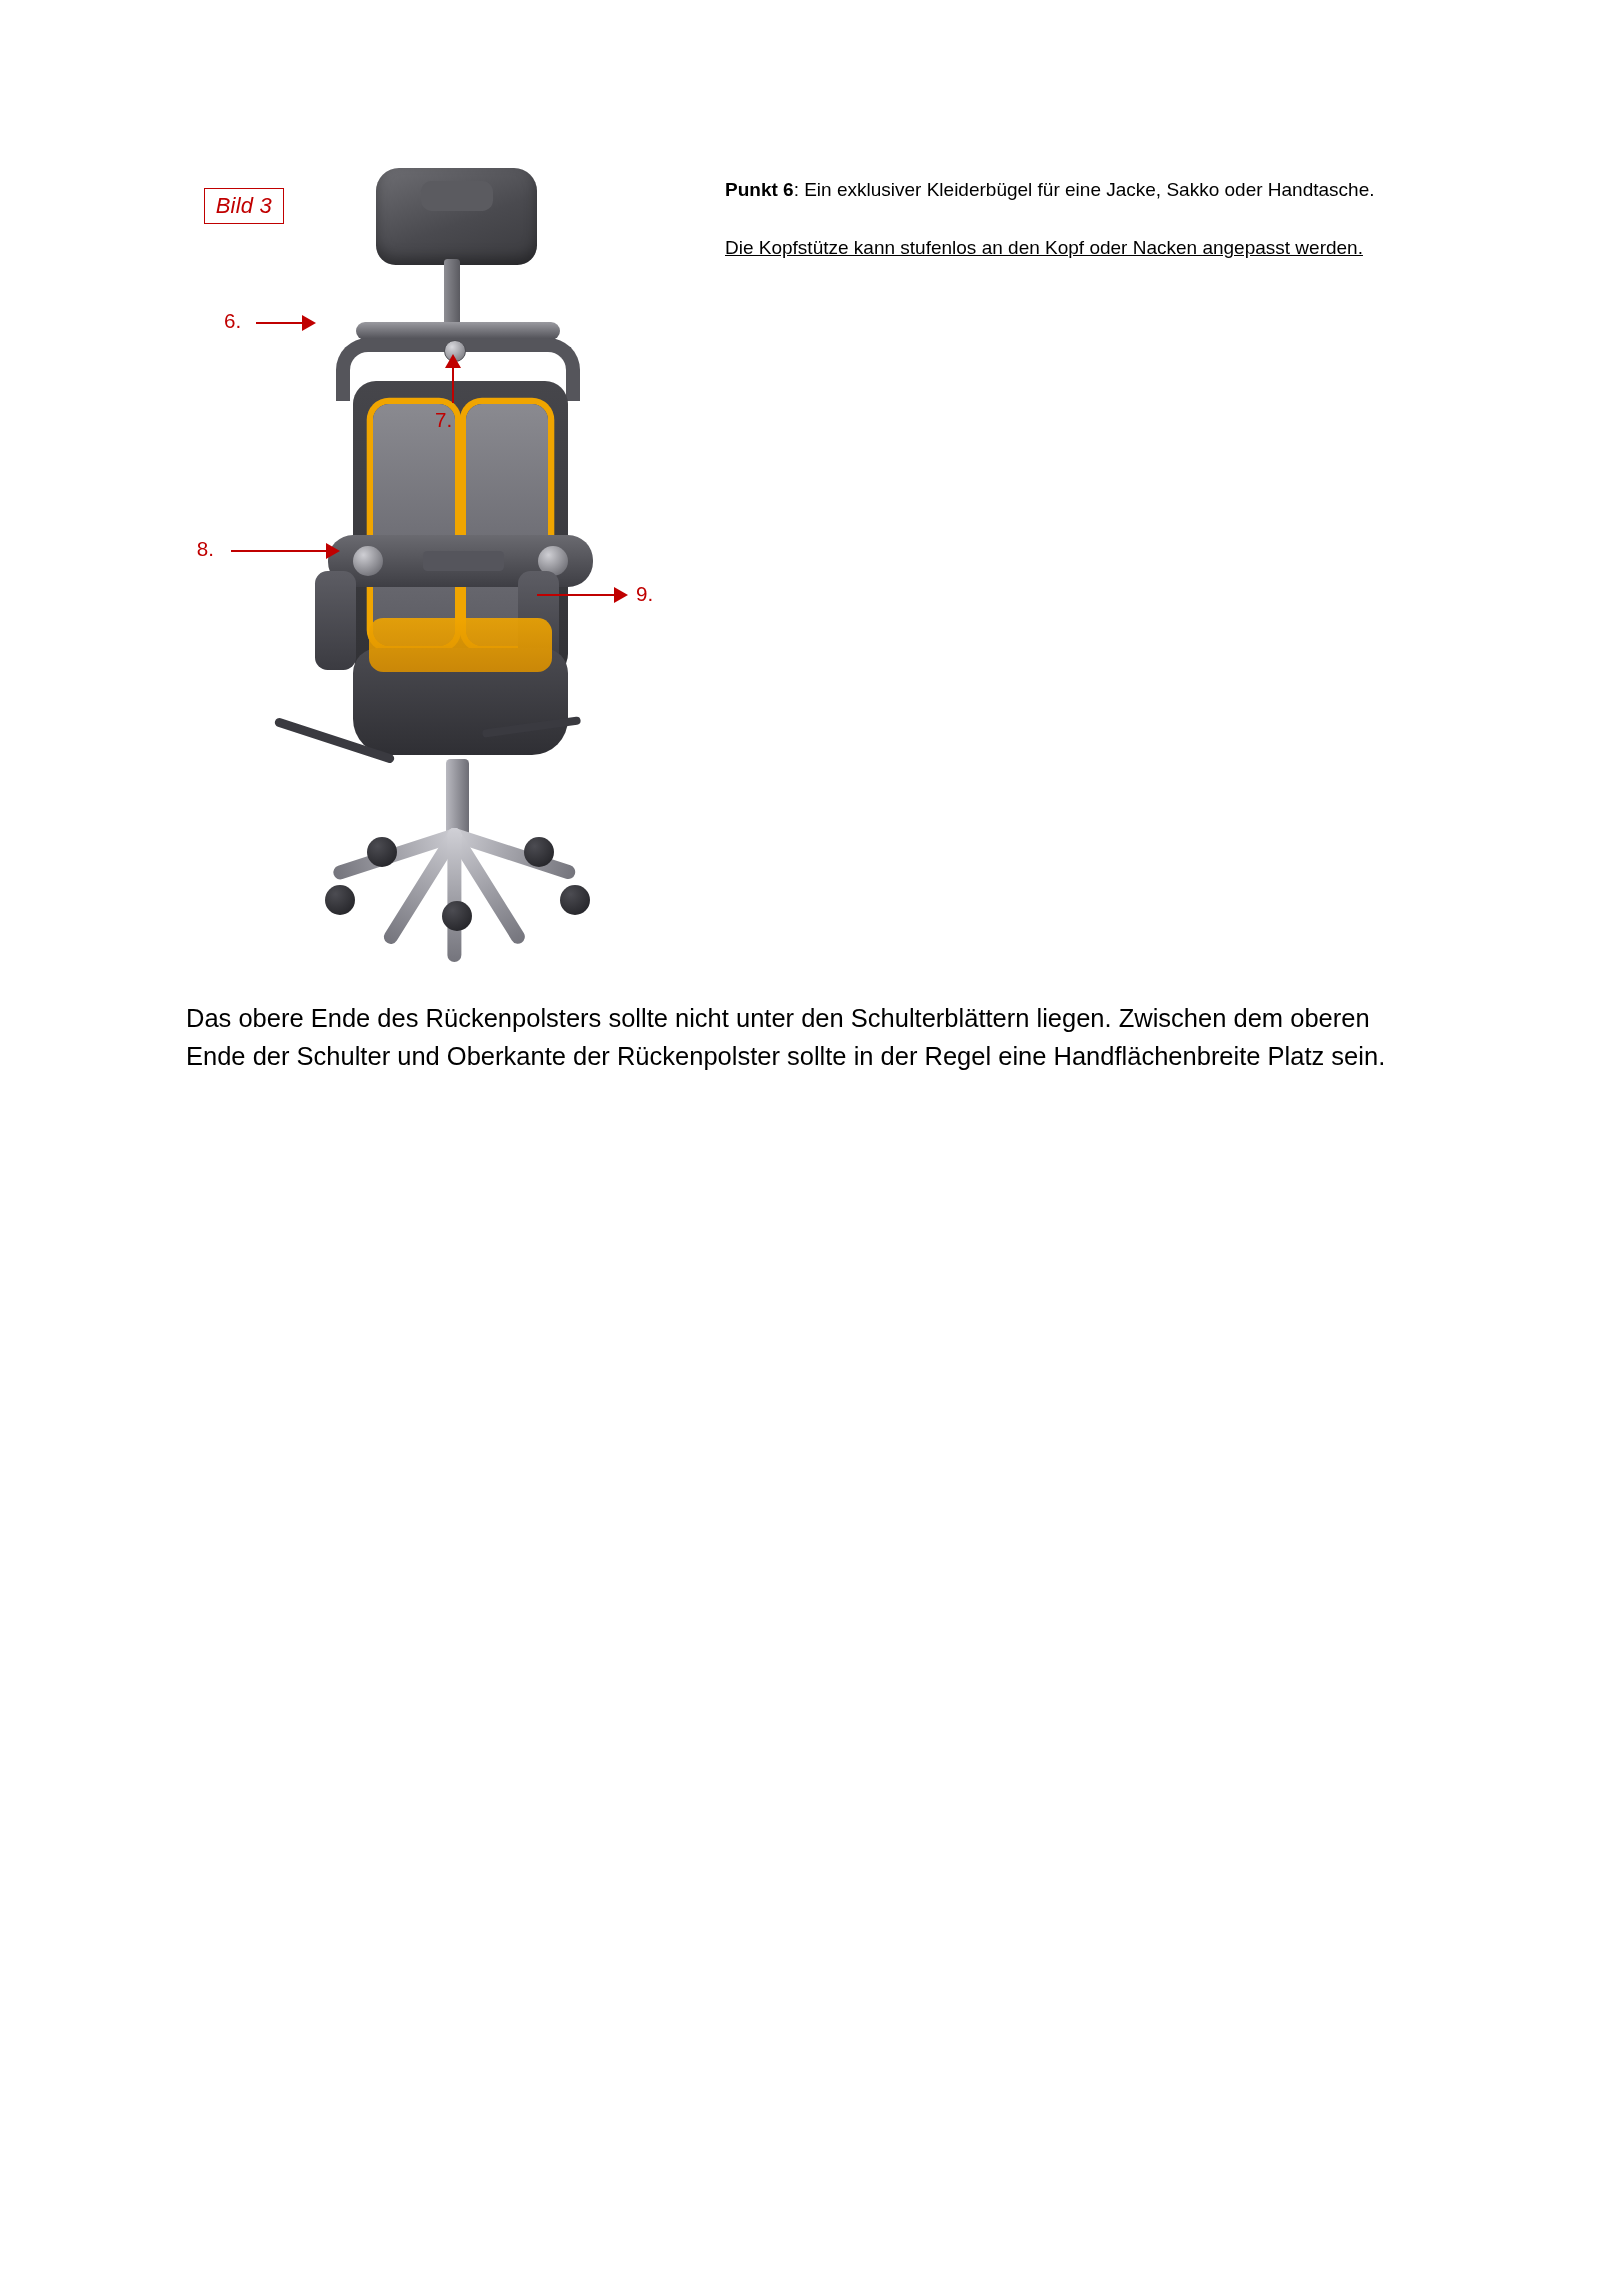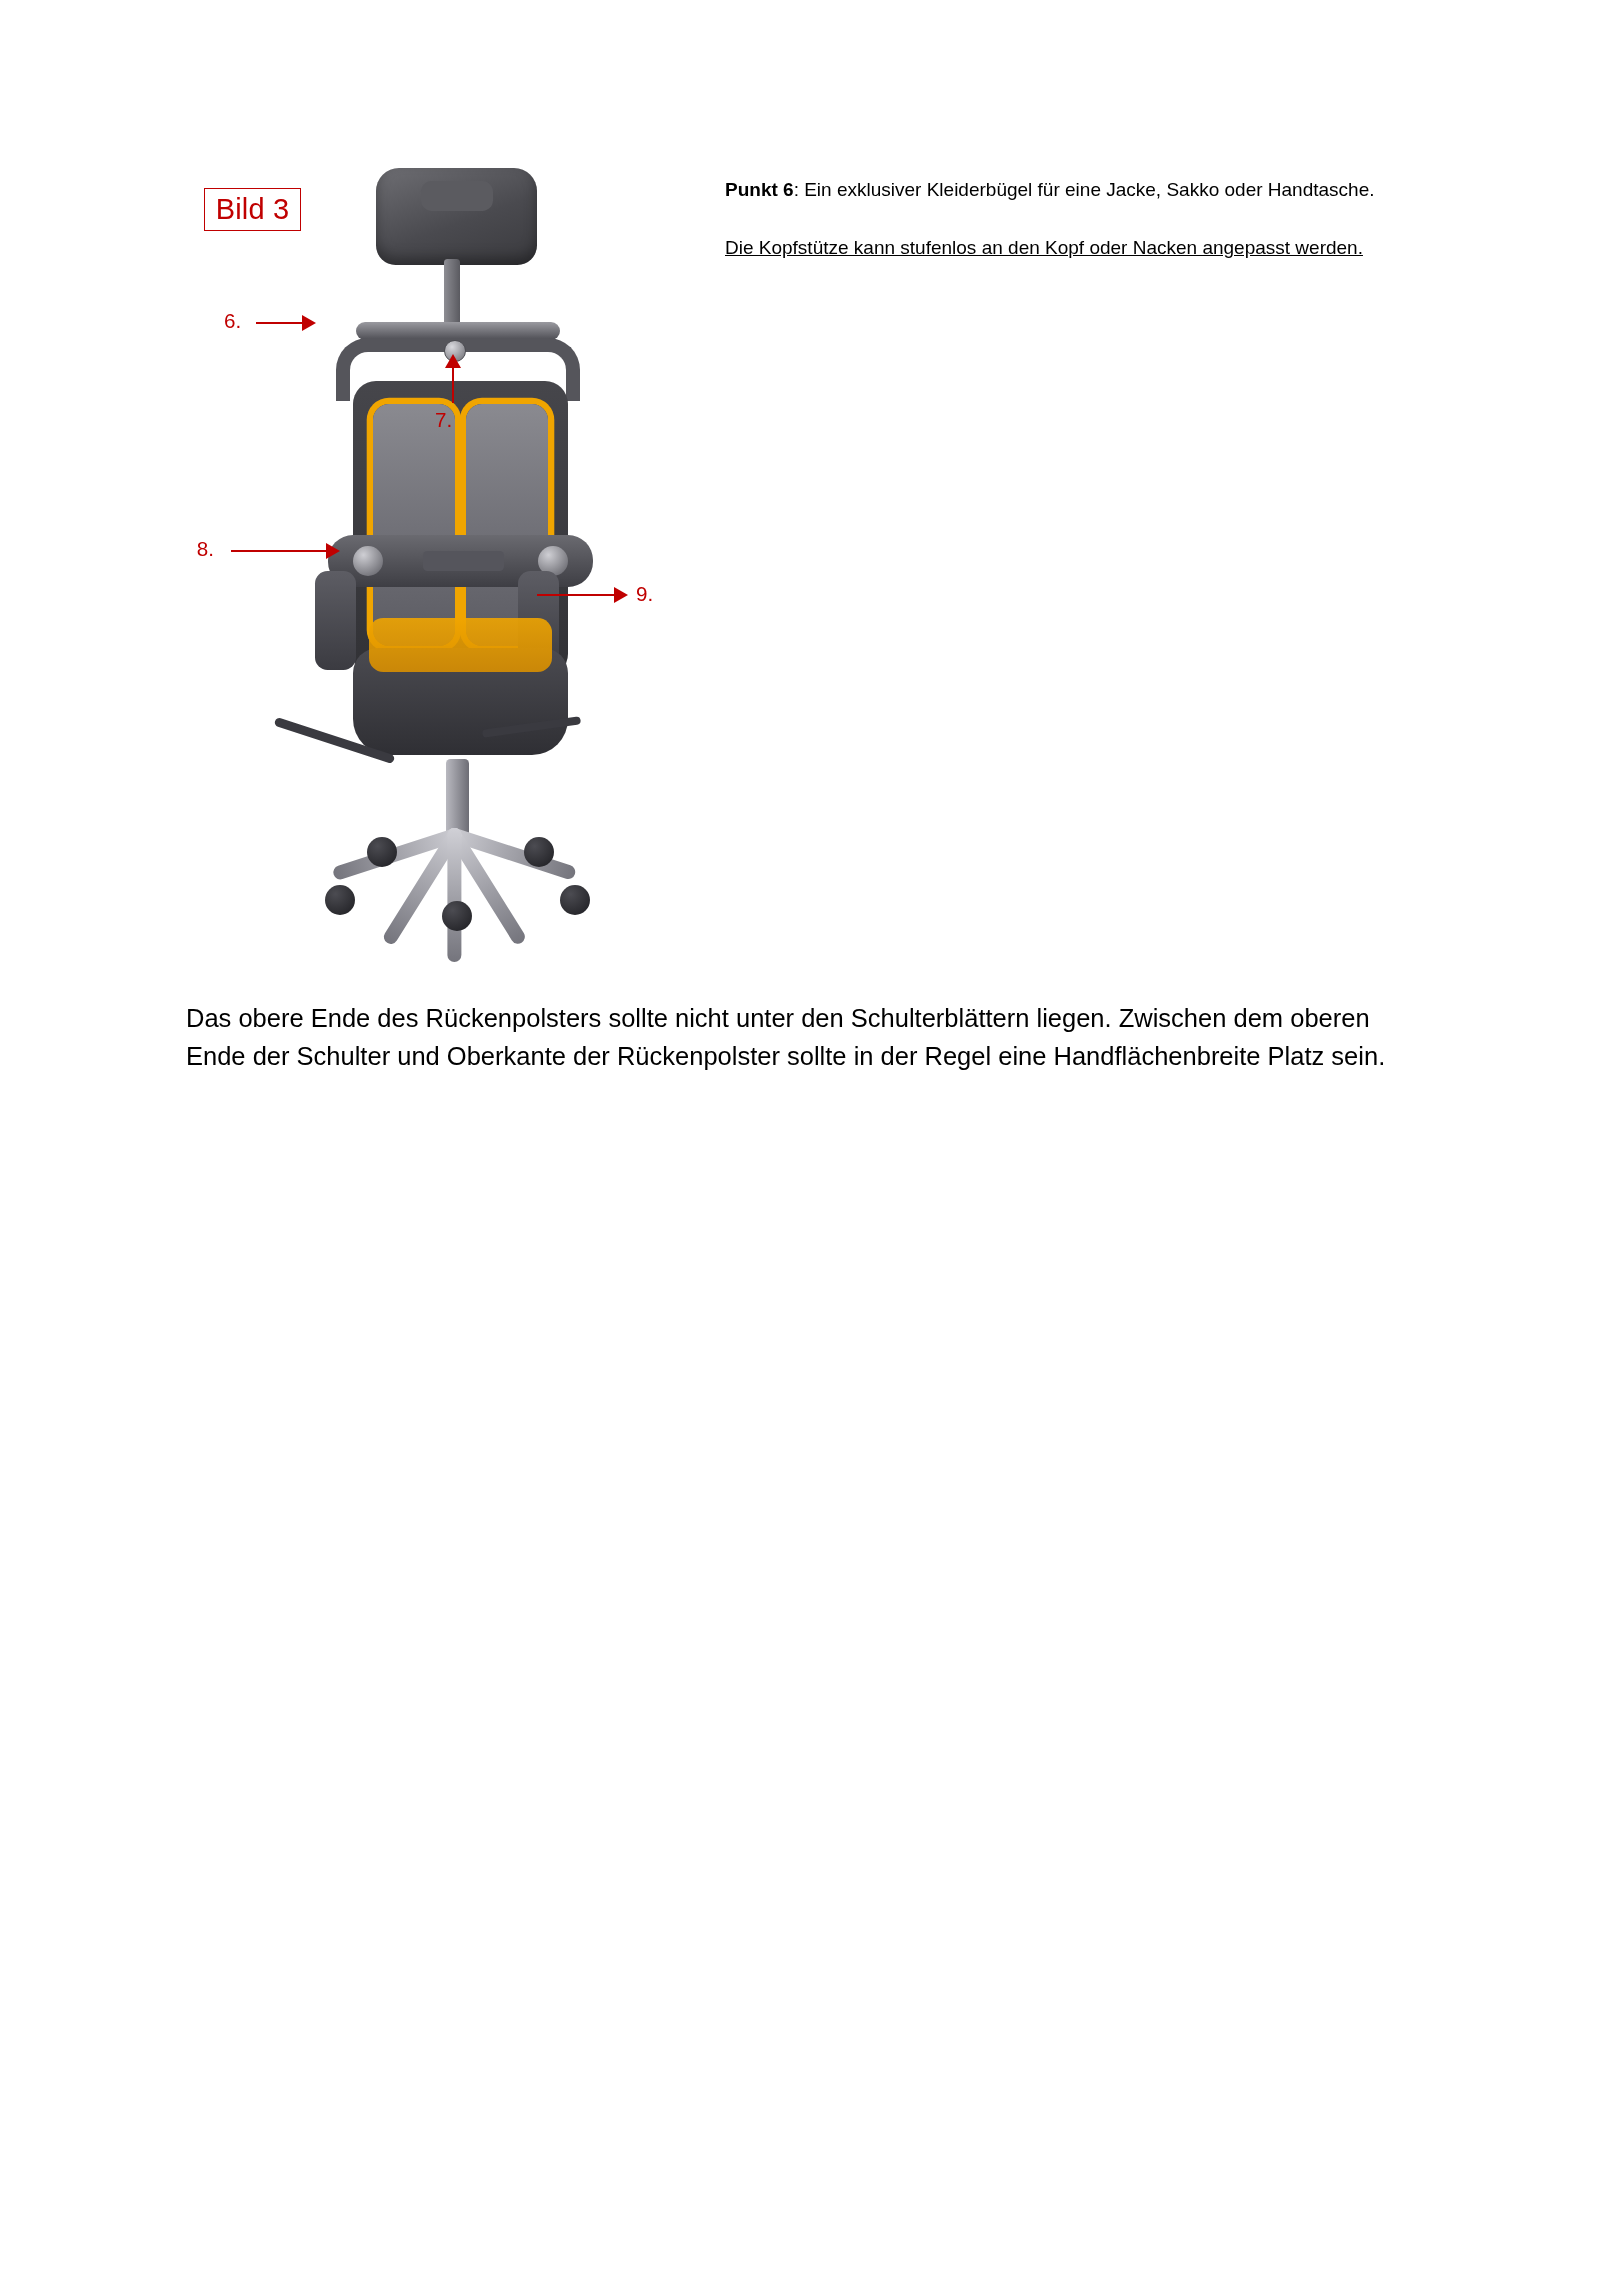--- a/index.html
+++ b/index.html
@@ -38,26 +38,27 @@
     width: 502px;
     height: 824px;
   }
 
   .figure-label {
     position: absolute;
     left: 18px;
     top: 38px;
     border: 1.8px solid #c00000;
     color: #c00000;
-    font-size: 29px;
+    font-size: 22px;
     font-family: "Liberation Sans", sans-serif;
     padding: 3.6px 10.7px 4.5px 10.7px;
     letter-spacing: 0.2px;
     background: #ffffff;
     z-index: 5;
+    font-style: italic;
   }
 
   
   .chair {
     position: absolute;
     left: 0;
     top: 0;
     width: 502px;
     height: 824px;
   }

